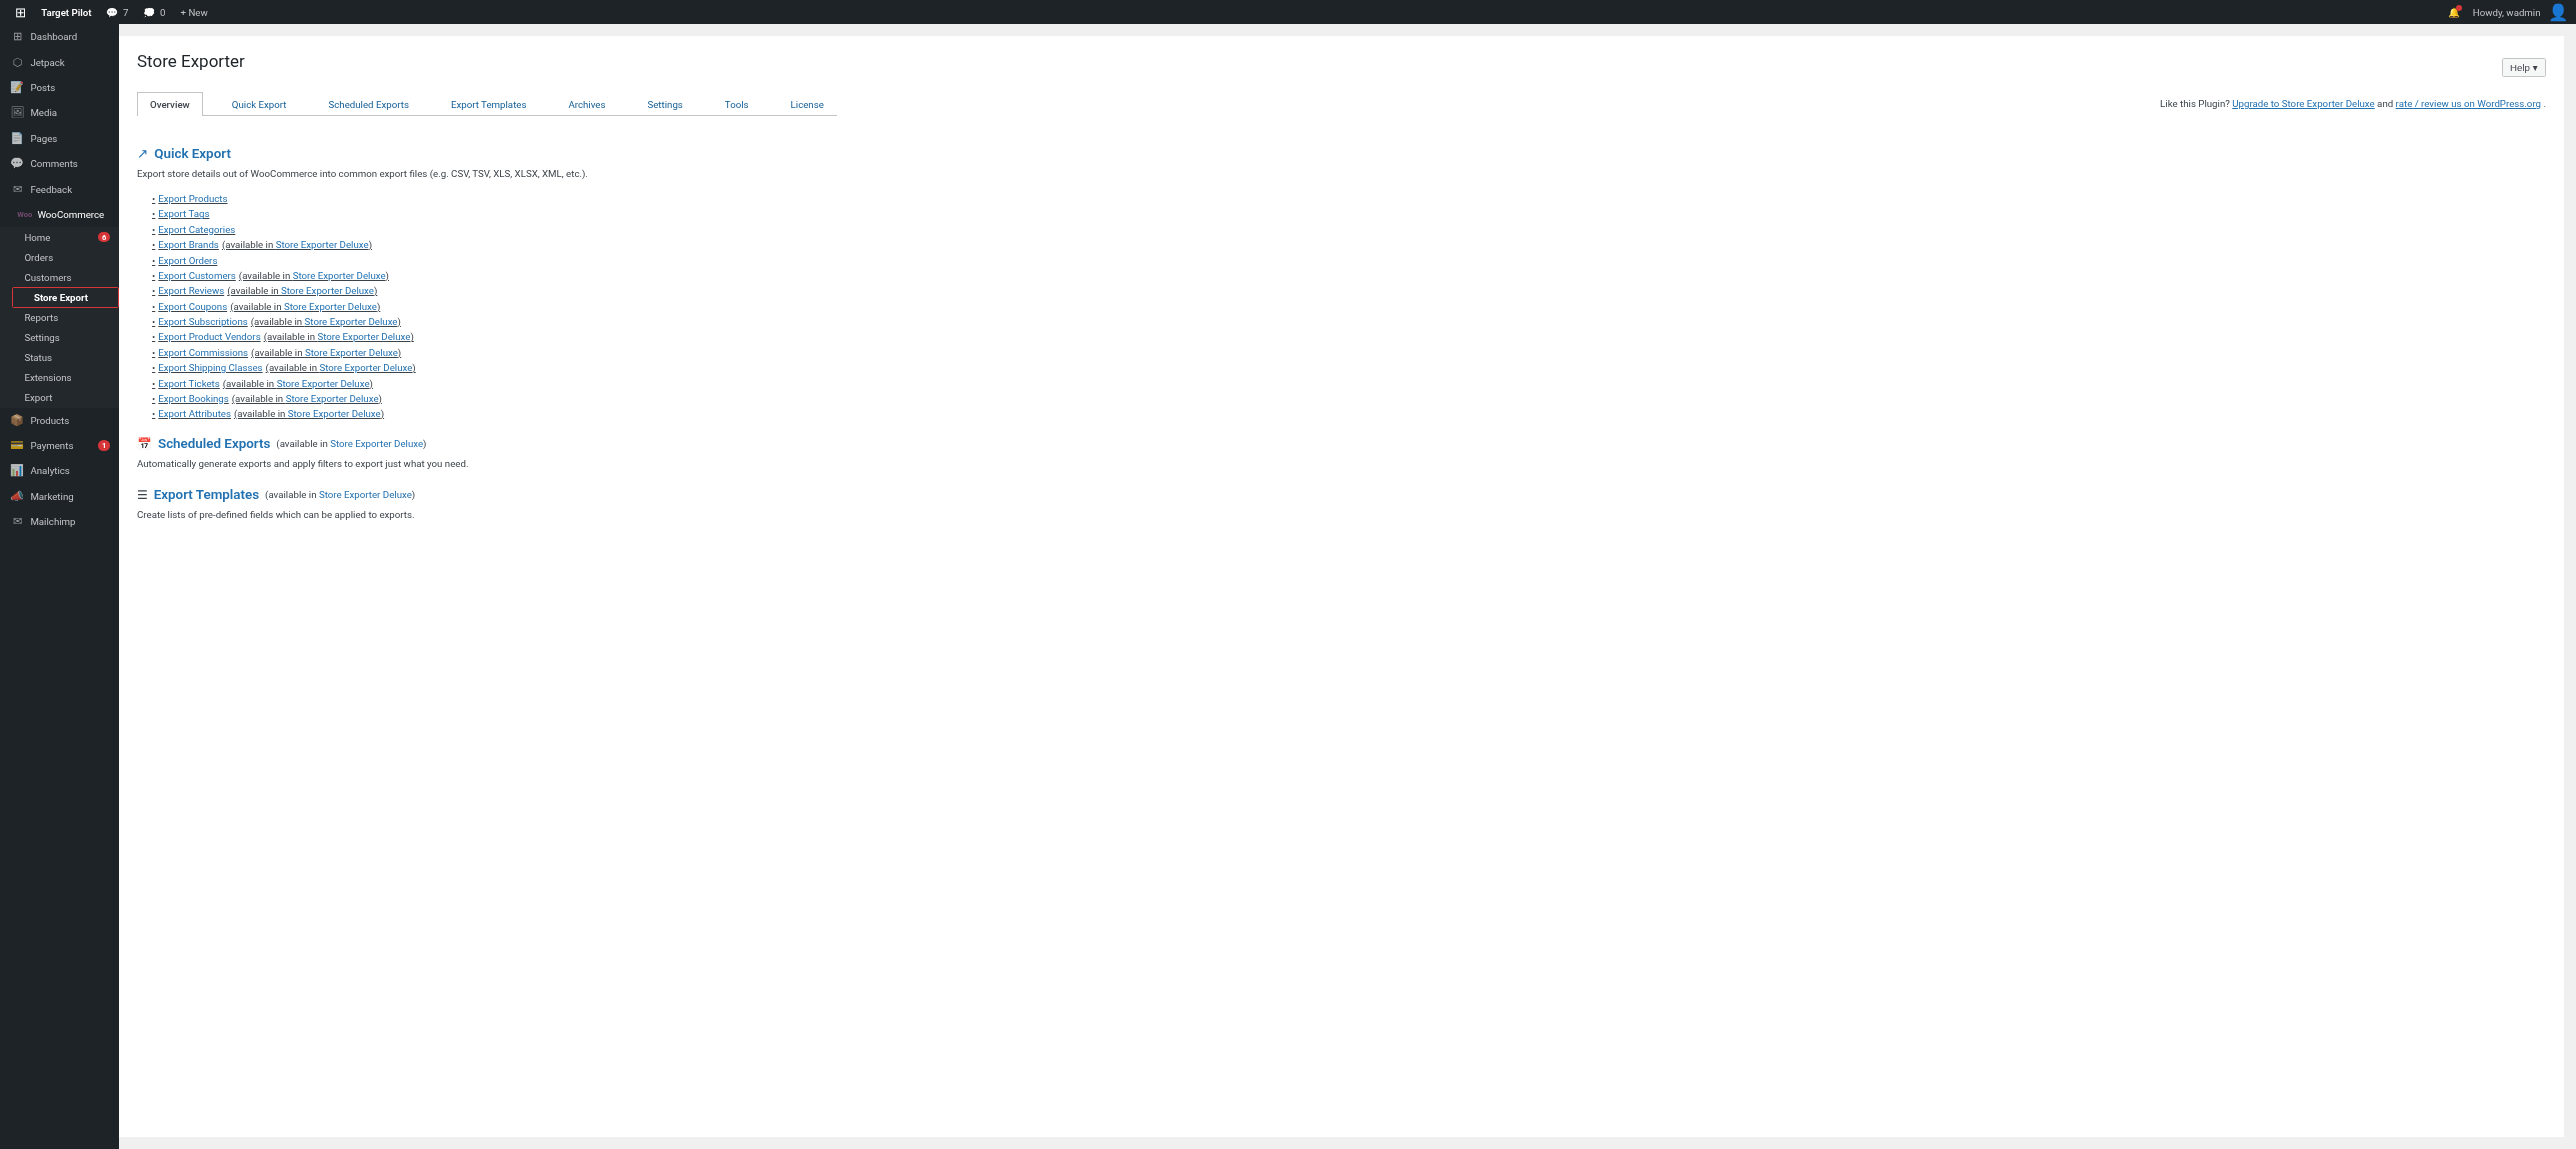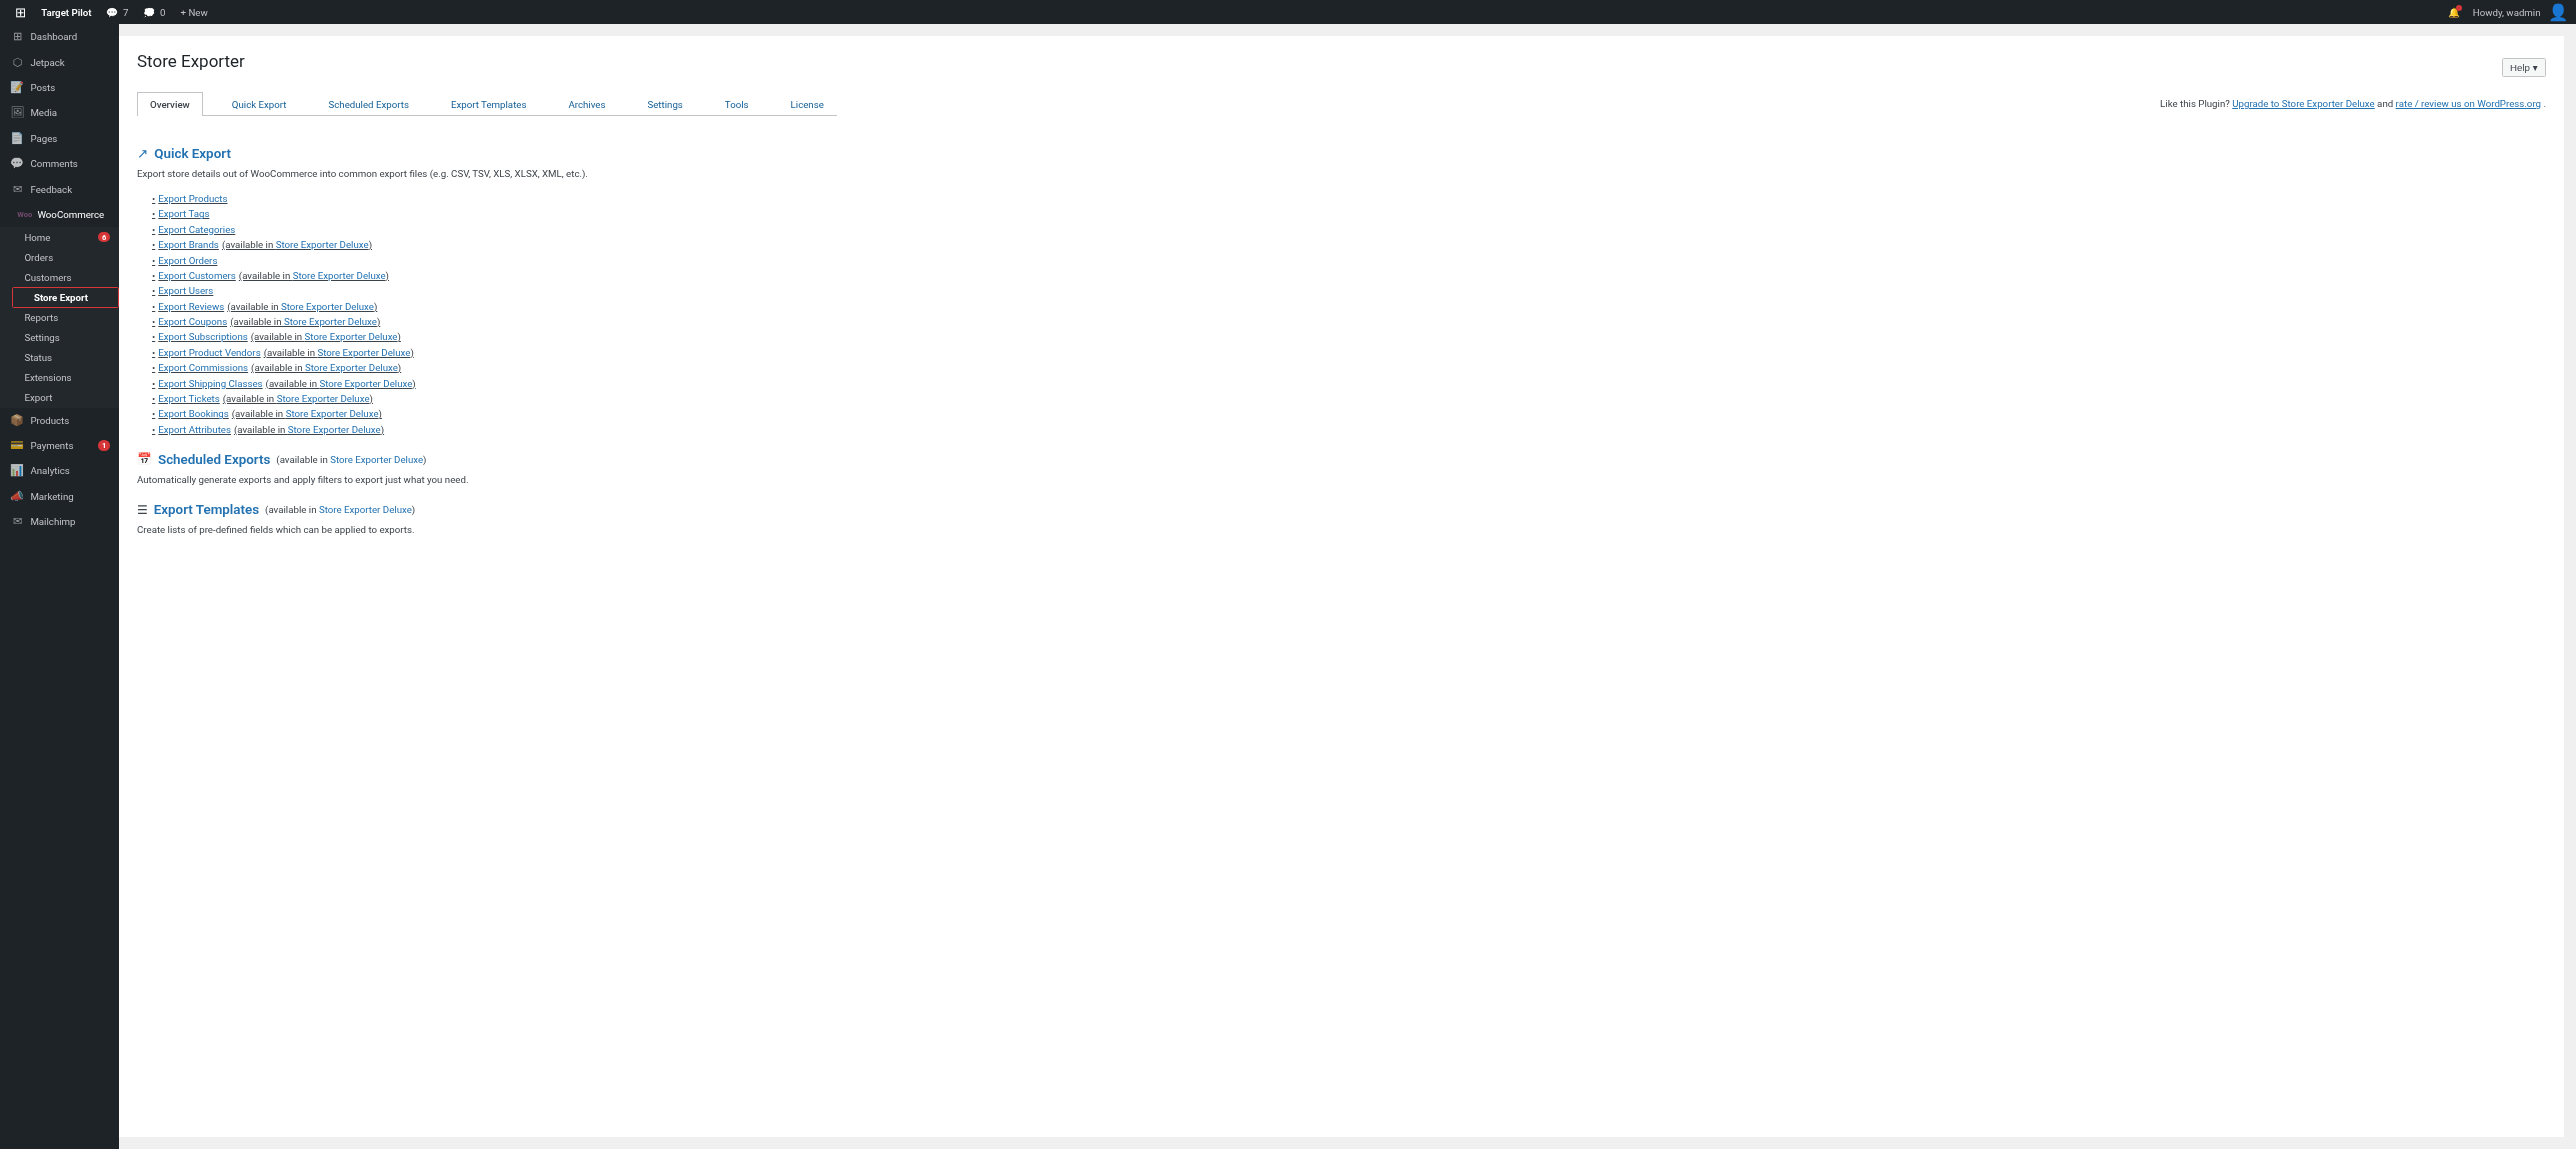--- a/index.html
+++ b/index.html
@@ -321,23 +321,20 @@
             <span class="available-in"> (available in <a href="#">Store Exporter Deluxe</a>)</span>
           </li>
           <li>
             <a href="#">Export Orders</a>
           </li>
           <li>
             <a href="#">Export Customers</a>
             <span class="available-in"> (available in <a href="#">Store Exporter Deluxe</a>)</span>
           </li>
           <li>
-            <a href="#">Export Users</a>
-          </li>
-          <li>
             <a href="#">Export Reviews</a>
             <span class="available-in"> (available in <a href="#">Store Exporter Deluxe</a>)</span>
           </li>
           <li>
             <a href="#">Export Coupons</a>
             <span class="available-in"> (available in <a href="#">Store Exporter Deluxe</a>)</span>
           </li>
           <li>
             <a href="#">Export Subscriptions</a>
             <span class="available-in"> (available in <a href="#">Store Exporter Deluxe</a>)</span>

